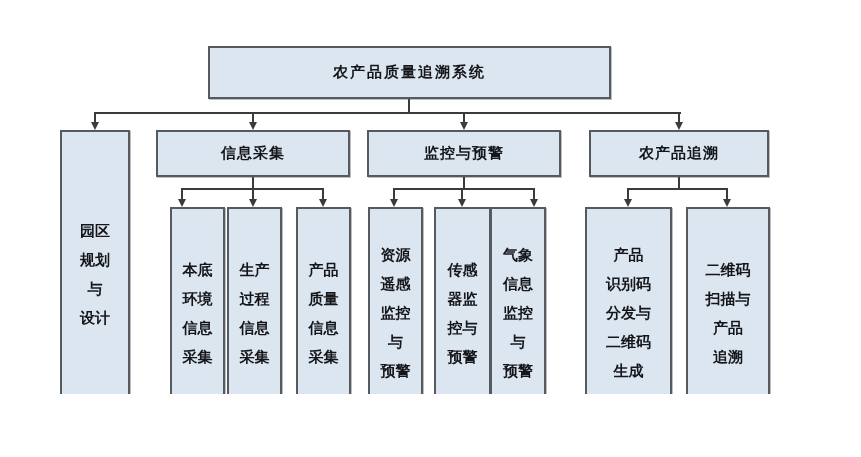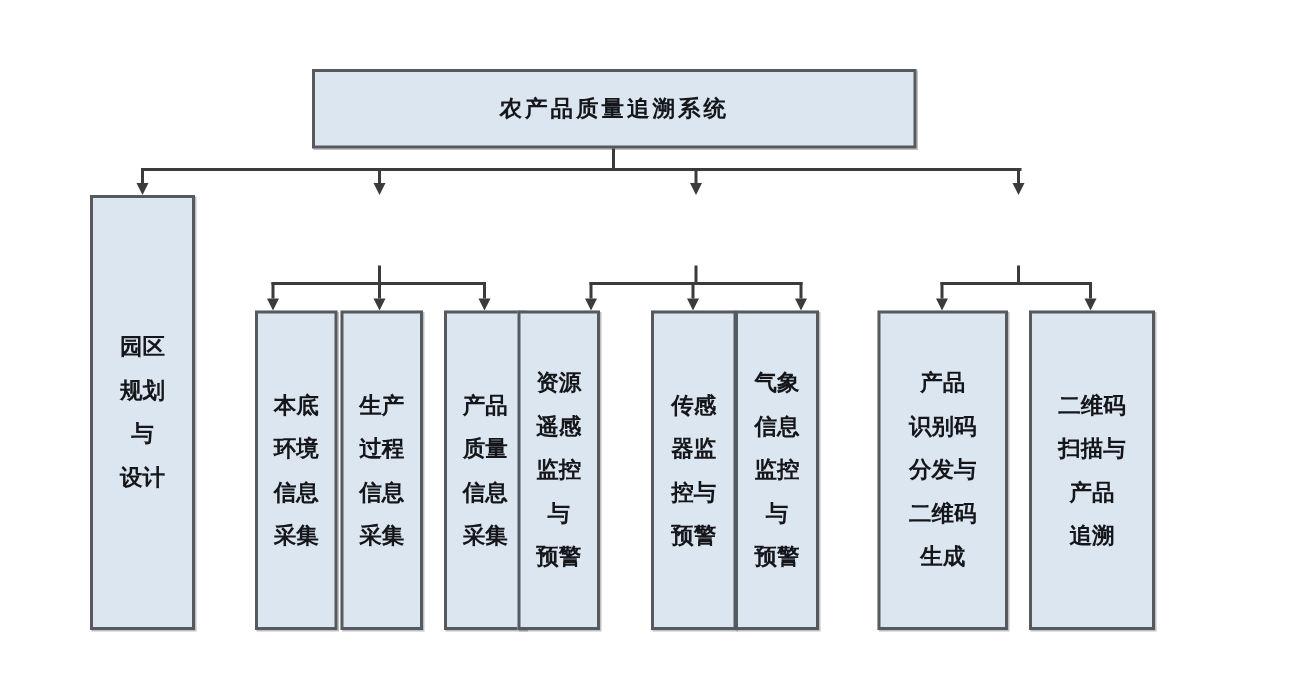--- a/index.html
+++ b/index.html
@@ -4,40 +4,40 @@
 <style>
   :root{
     --box-fill:#dce6f1;
     --box-border:#565a5f;
     --line:#3b3b3b;
     --text:#15161a;
   }
   html,body{margin:0;padding:0;background:#ffffff;}
   .canvas{
     position:relative;
-    width:861px;height:457px;
+    width:861px;height:394px;
     background:#ffffff;
     font-family:"DejaVu Serif","Liberation Serif",serif;
     overflow:hidden;
   }
   .box{
     position:absolute;
     box-sizing:border-box;
     background:var(--box-fill);
     border:2px solid var(--box-border);
     box-shadow:1px 1px 0 rgba(70,75,80,0.35);
     display:flex;
     align-items:center;
     justify-content:center;
     color:var(--text);
     font-weight:bold;
   }
   .hbox{font-size:15px;letter-spacing:1px;}
   .vbox{flex-direction:column;font-size:15px;}
-  .vbox .tline{line-height:29px;text-align:right;white-space:nowrap;}
+  .vbox .tline{line-height:29px;text-align:right;white-space:nowrap;font-family:Liberation Serif, serif;}
   .root-lbl{letter-spacing:2px;}
   .v{position:absolute;width:2px;background:var(--line);}
   .h{position:absolute;height:2px;background:var(--line);}
   .arrow{
     position:absolute;width:0;height:0;
     border-left:4px solid transparent;
     border-right:4px solid transparent;
     border-top:8px solid var(--line);
   }
 </style>
@@ -61,20 +61,29 @@
   <div class="v" style="left:678px;top:112px;height:11px"></div>
   <div class="arrow" style="left:675px;top:122px"></div>
 
   <div class="box vbox" style="left:60px;top:130px;width:70px;height:290px">
       <div class="tline">园区</div>
       <div class="tline">规划</div>
       <div class="tline">与</div>
       <div class="tline">设计</div>
     </div>
 
+  <div class="box hbox" style="left:156px;top:130px;width:194px;height:47px">
+    <span>信息采集</span>
+  </div>
+  <div class="box hbox" style="left:367px;top:130px;width:194px;height:47px">
+    <span>监控与预警</span>
+  </div>
+  <div class="box hbox" style="left:589px;top:130px;width:180px;height:47px">
+    <span>农产品追溯</span>
+  </div>
 
   <div class="v" style="left:252px;top:177px;height:13px"></div>
   <div class="h" style="left:181px;top:188px;width:143px"></div>
   <div class="v" style="left:181px;top:188px;height:11px"></div>
   <div class="arrow" style="left:178px;top:199px"></div>
   <div class="v" style="left:252px;top:188px;height:11px"></div>
   <div class="arrow" style="left:249px;top:199px"></div>
   <div class="v" style="left:322px;top:188px;height:11px"></div>
   <div class="arrow" style="left:319px;top:199px"></div>
 
@@ -106,21 +115,21 @@
       <div class="tline">信息</div>
       <div class="tline">采集</div>
     </div>
   <div class="box vbox" style="left:296px;top:207px;width:55px;height:213px">
       <div class="tline">产品</div>
       <div class="tline">质量</div>
       <div class="tline">信息</div>
       <div class="tline">采集</div>
     </div>
 
-  <div class="box vbox" style="left:345px;top:207px;width:55px;height:213px">
+  <div class="box vbox" style="left:368px;top:207px;width:55px;height:213px">
       <div class="tline">资源</div>
       <div class="tline">遥感</div>
       <div class="tline">监控</div>
       <div class="tline">与</div>
       <div class="tline">预警</div>
     </div>
   <div class="box vbox" style="left:434px;top:207px;width:57px;height:213px">
       <div class="tline">传感</div>
       <div class="tline">器监</div>
       <div class="tline">控与</div>

